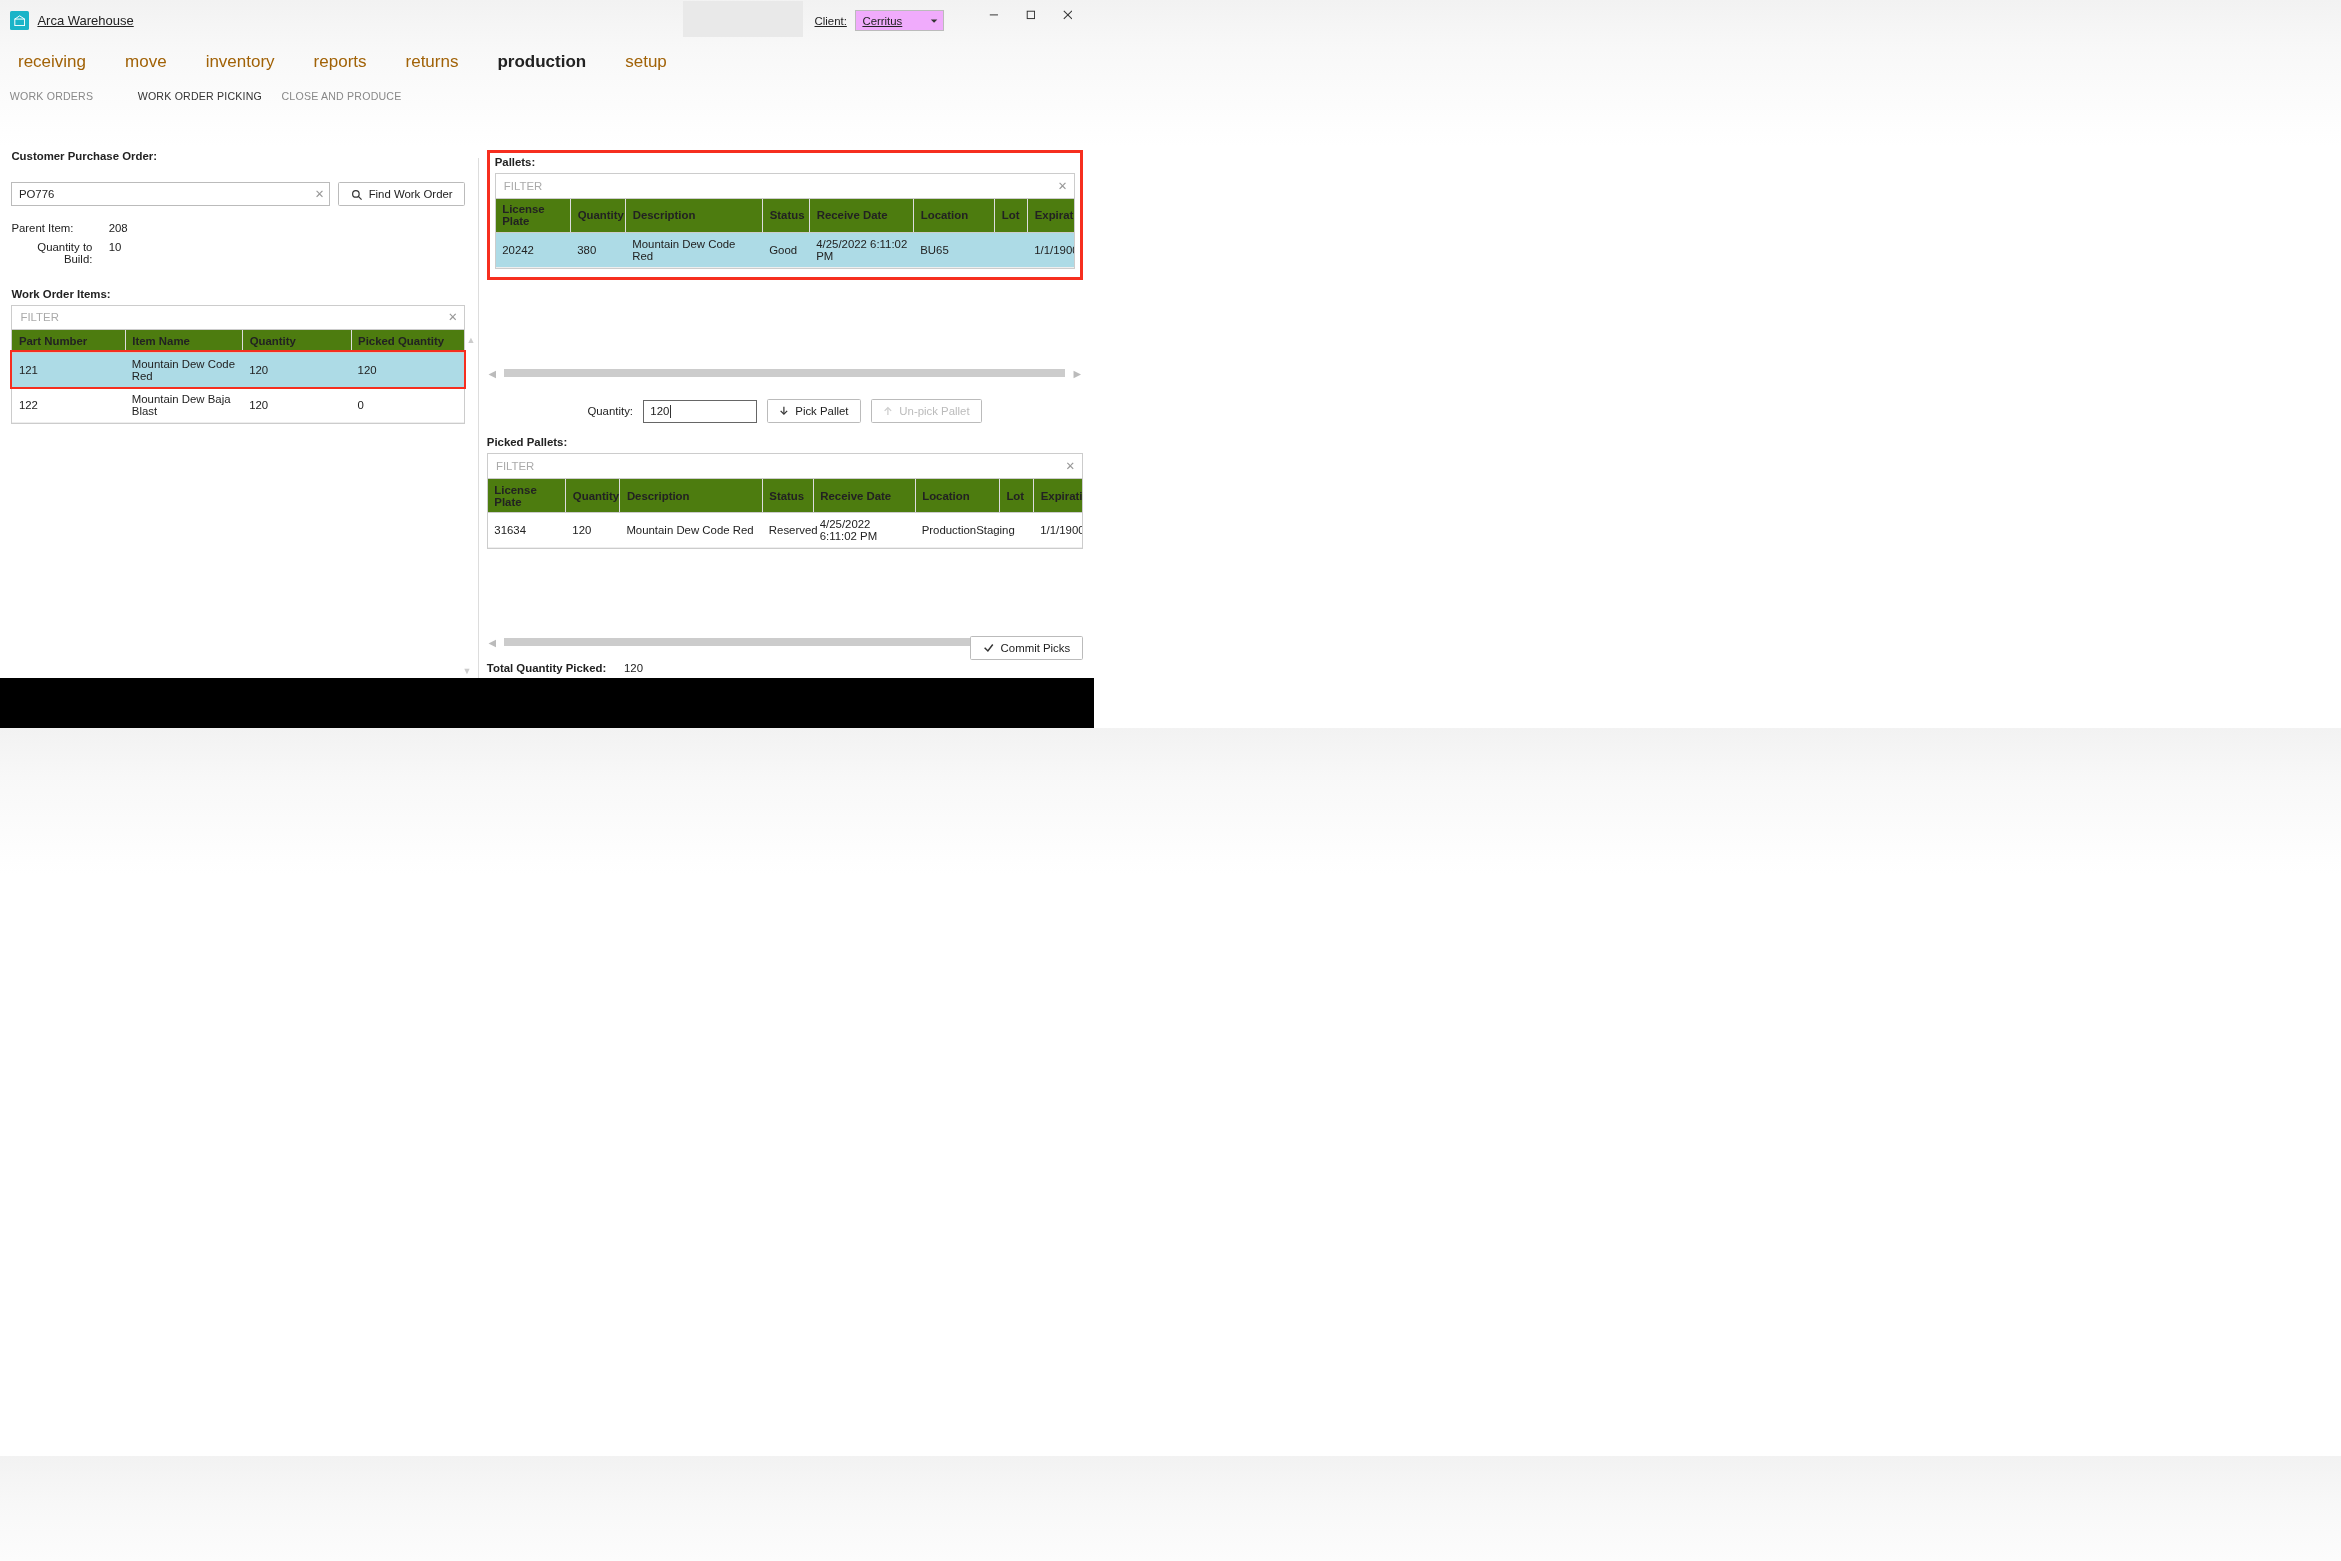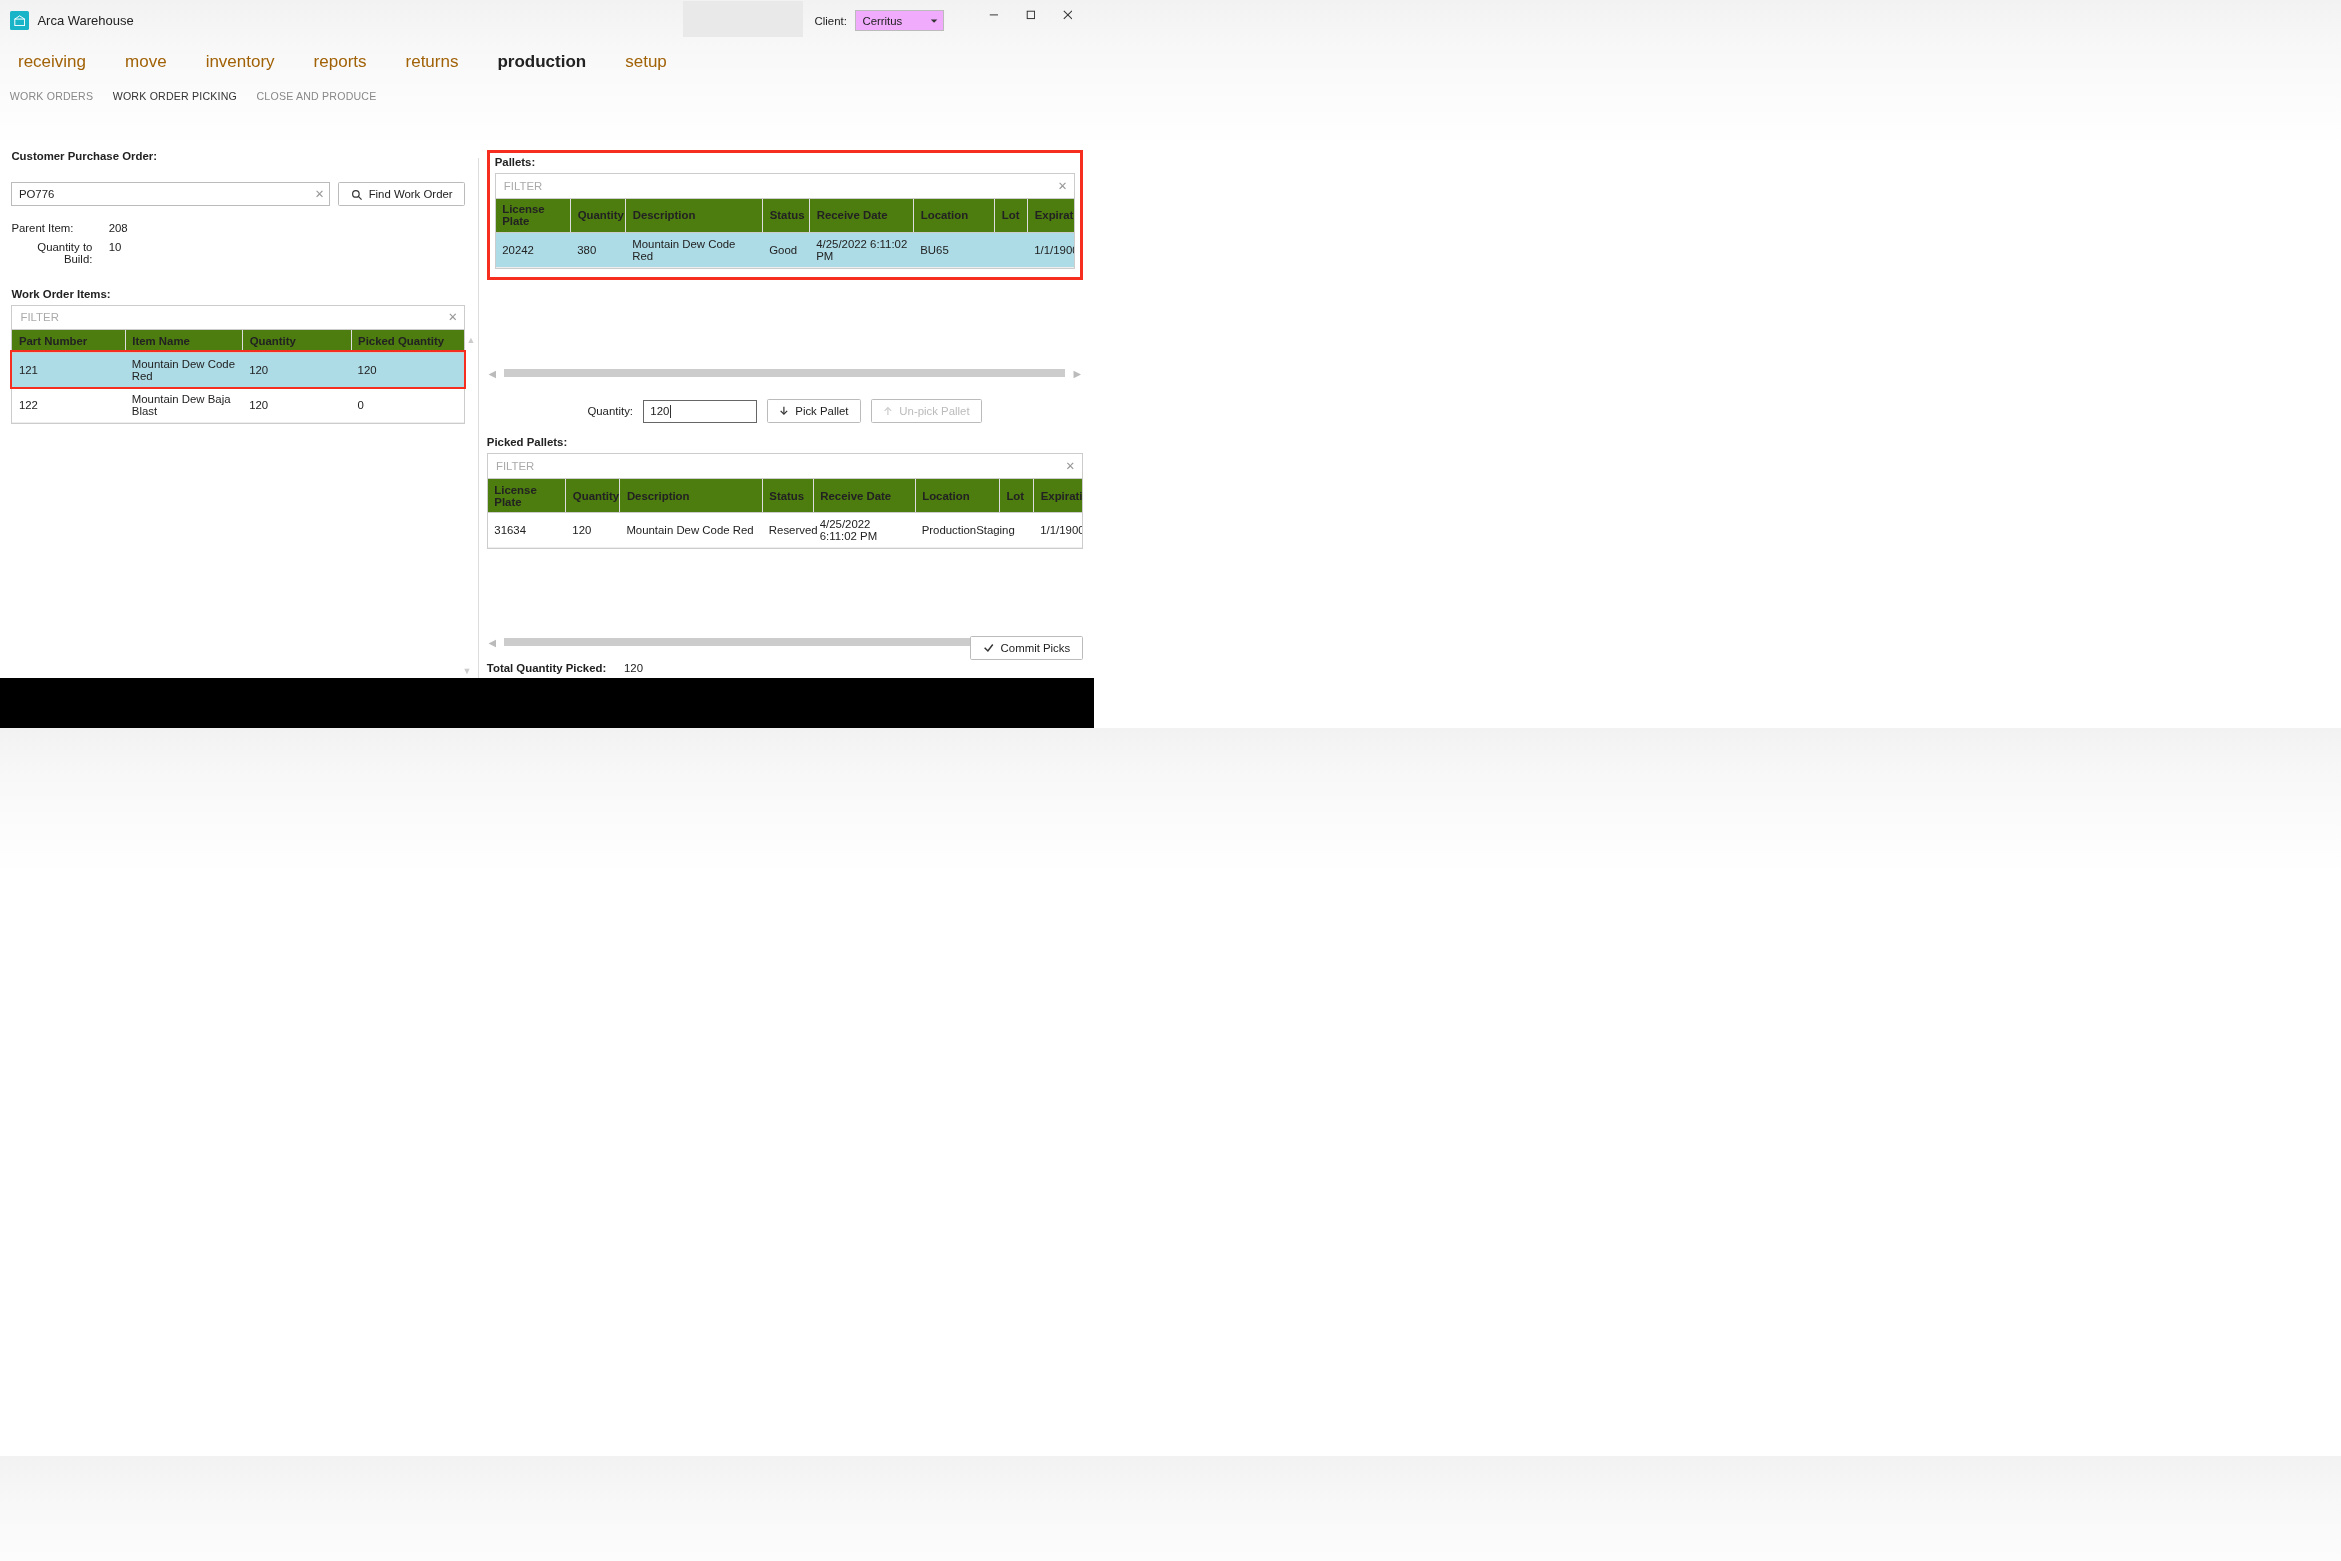--- a/index.html
+++ b/index.html
@@ -8,37 +8,37 @@
     background: linear-gradient(to bottom, #f2f2f2 0%, #f8f8f8 49px, #ffffff 146px);
     font-size: 11.4px;
     color: #222;
     width: 1094px;
     height: 728px;
     position: relative;
     overflow: hidden;
   }
   .bottom-black { position:absolute; left:0; right:0; bottom:0; height:50px; background:#000;}
   
-  .titlebar { height: 41px; display:flex; align-items:center; padding: 0 8.1px 0 9.8px; }
+  .titlebar { height: 41px; display:flex; align-items:center; padding: 0 8.1px 0 9.8px; text-decoration: underline; }
   .app-icon { width:19.5px; height:19.5px; background:#1ab4c8; border-radius:1.6px; display:flex; align-items:center; justify-content:center; color:#fff; font-size:10.6px; margin-right:8.1px;}
   .app-title { font-size:13px; font-weight:500; color:#222; flex:0 0 auto;}
   .tab-placeholder { width:120px; height:36px; background:#e9e9e9; margin-left:auto; margin-right:4.9px; align-self:flex-start; margin-top:0.8px;}
   .client-label { font-size:11.4px; color:#222; margin-left:6.5px; margin-right:8.1px;}
   .client-select { width:89px; height:21px; border:0.8px solid #bbb; background:#f0abfc; display:flex; align-items:center; padding:0 6.5px; position:relative; font-size:11.4px;}
   .client-select .caret { position:absolute; right:4.9px; top:5.7px;}
   .win-btns { display:flex; margin-left:31px; align-self:flex-start; margin-top:3.3px;}
   .win-btn { width:37px; height:23px; display:flex; align-items:center; justify-content:center; color:#333;}
   
   .main-nav { display:flex; gap:39px; padding: 11.4px 18px 18px 18px; }
   .main-nav div { font-size:17px; color:#a16207; font-weight:400;}
   .main-nav div.active { color:#222; font-weight:600;}
   
   .sub-nav { display:flex; gap:19.5px; padding: 0 9.8px 16.3px 9.8px; font-size:10.6px; letter-spacing:0.2px;}
   .sub-nav div { color:#888;}
-  .sub-nav div.active { color:#333; font-weight:500;}
+  .sub-nav div.active { color:#333; font-weight:500;margin-left:25px;}
   
   .content { display:flex; padding: 0 11.4px; position:absolute; top:150px; left:0; right:0; bottom:50px;}
   .left-pane { width:484px; padding-right:4.9px; position:relative;}
   .divider { width:0.8px; background:#ddd; margin: 8.1px 8.1px 0 8.1px;}
   .right-pane { flex:1; position:relative;}
   
   .label { font-size:11.4px; font-weight:600; margin-bottom:3.3px;}
   .label-plain { font-size:11.4px; font-weight:400;}
   .po-row { display:flex; align-items:center; gap:8.1px; margin-top:20px;}
   .input-box { flex:1; height:24.4px; border:0.8px solid #bbb; background:#fff; display:flex; align-items:center; padding:0 6.5px; position:relative;}

